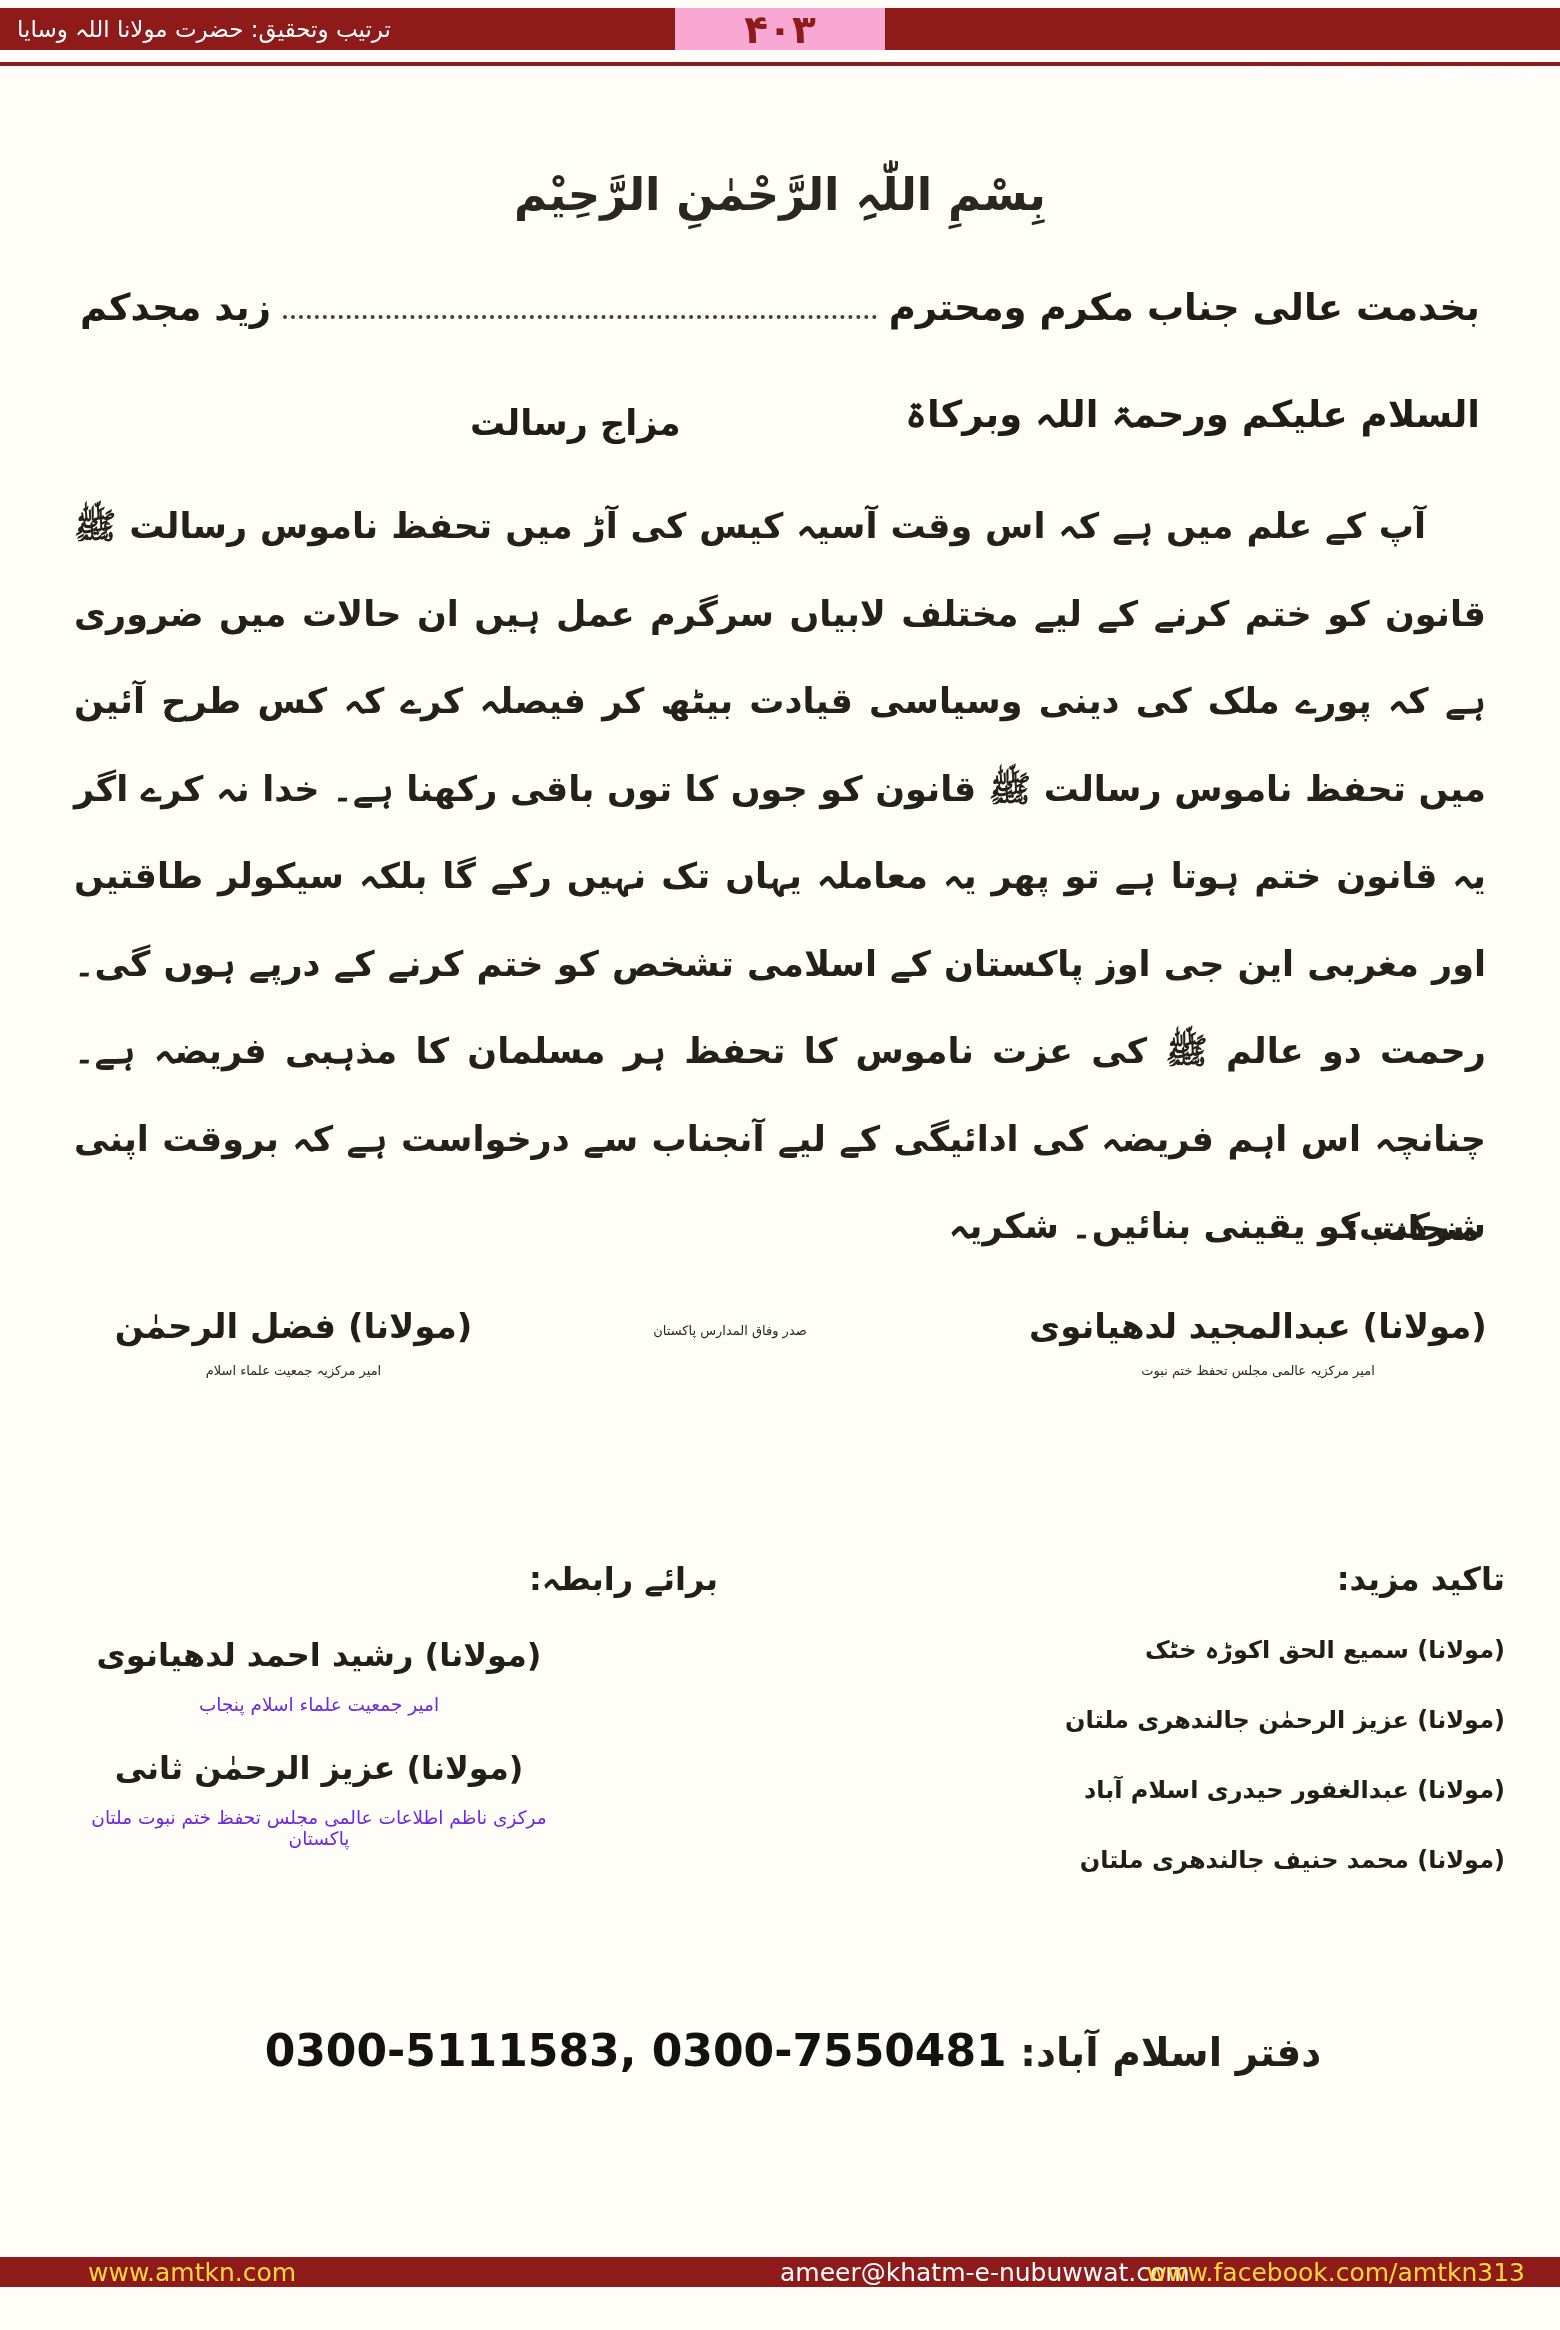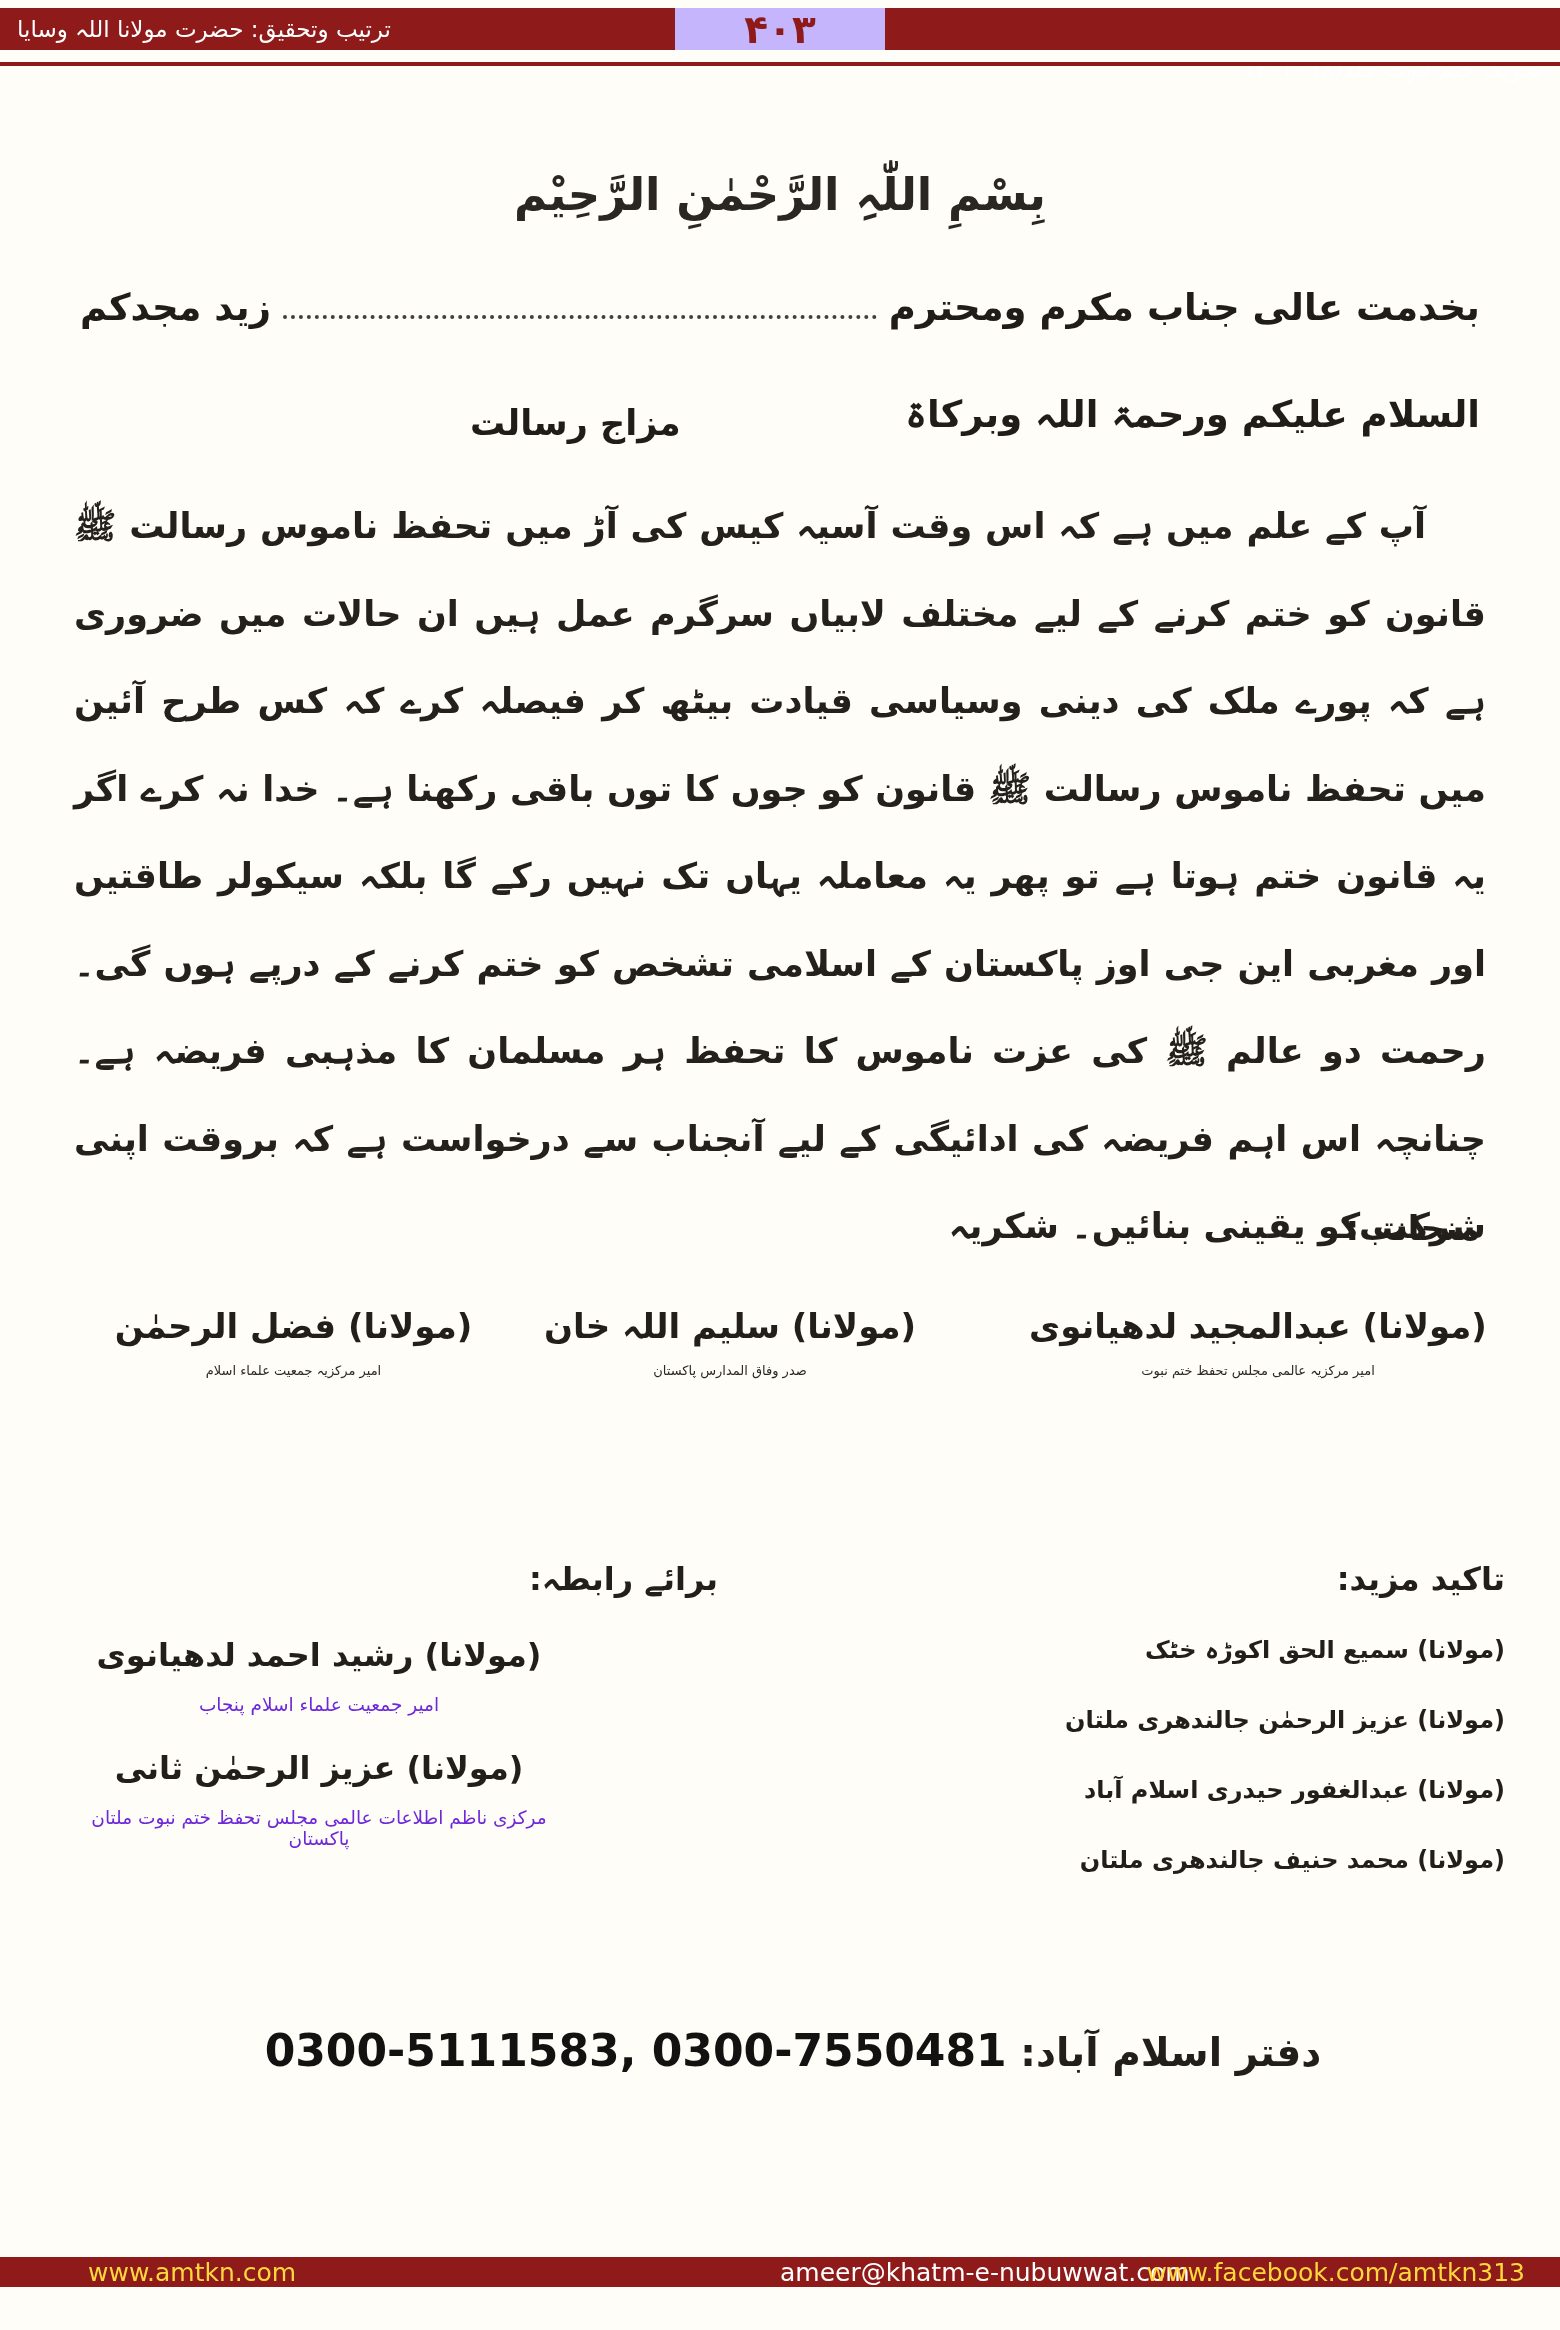--- a/index.html
+++ b/index.html
@@ -26,21 +26,21 @@
   }
   .topbar .side-text {
     position: absolute; top: 50%; transform: translateY(-50%);
     color: #ffffff; font-size: 23px; white-space: nowrap;
   }
   .topbar .t-right { right: 17px; margin-top: 40px; }
   .topbar .t-left  { left: 17px; }
   .pageno-box {
     position: absolute; left: 50%; top: 0; transform: translateX(-50%);
     height: 42px; width: 210px;
-    background: #c4b5fd;
+    background: #f9a8d4;
     display: flex; align-items: center; justify-content: center;
   }
   .pageno-box .no {
     color: #8e1a1a; font-size: 39px; font-weight: bold; line-height: 1;
   }
   .rule {
     position: absolute; top: 62px; left: 0;
     width: 100%; height: 4.2px; background: #8e1a1a;
   }
 
@@ -162,21 +162,20 @@
 
   <div class="letter-body">آپ کے علم میں ہے کہ اس وقت آسیہ کیس کی آڑ میں تحفظ ناموس رسالت ﷺ قانون کو ختم کرنے کے لیے مختلف لابیاں سرگرم عمل ہیں ان حالات میں ضروری ہے کہ پورے ملک کی دینی وسیاسی قیادت بیٹھ کر فیصلہ کرے کہ کس طرح آئین میں تحفظ ناموس رسالت ﷺ قانون کو جوں کا توں باقی رکھنا ہے۔ خدا نہ کرے اگر یہ قانون ختم ہوتا ہے تو پھر یہ معاملہ یہاں تک نہیں رکے گا بلکہ سیکولر طاقتیں اور مغربی این جی اوز پاکستان کے اسلامی تشخص کو ختم کرنے کے درپے ہوں گی۔ رحمت دو عالم ﷺ کی عزت ناموس کا تحفظ ہر مسلمان کا مذہبی فریضہ ہے۔ چنانچہ اس اہم فریضہ کی ادائیگی کے لیے آنجناب سے درخواست ہے کہ بروقت اپنی شرکت کو یقینی بنائیں۔ شکریہ</div>
 
   <div class="minjanib">منجانب:</div>
 
   <div class="sig sig-right">
     <div class="sig-name">(مولانا) عبدالمجید لدھیانوی</div>
     <div class="sig-title">امیر مرکزیہ عالمی مجلس تحفظ ختم نبوت</div>
   </div>
   <div class="sig sig-mid">
-    <div class="sig-name">(مولانا) سلیم اللہ خان</div>
     <div class="sig-title">صدر وفاق المدارس پاکستان</div>
   </div>
   <div class="sig sig-left">
     <div class="sig-name">(مولانا) فضل الرحمٰن</div>
     <div class="sig-title">امیر مرکزیہ جمعیت علماء اسلام</div>
   </div>
 
   <div class="taakeed">تاکید مزید:</div>
   <div class="rabta">برائے رابطہ:</div>
 

